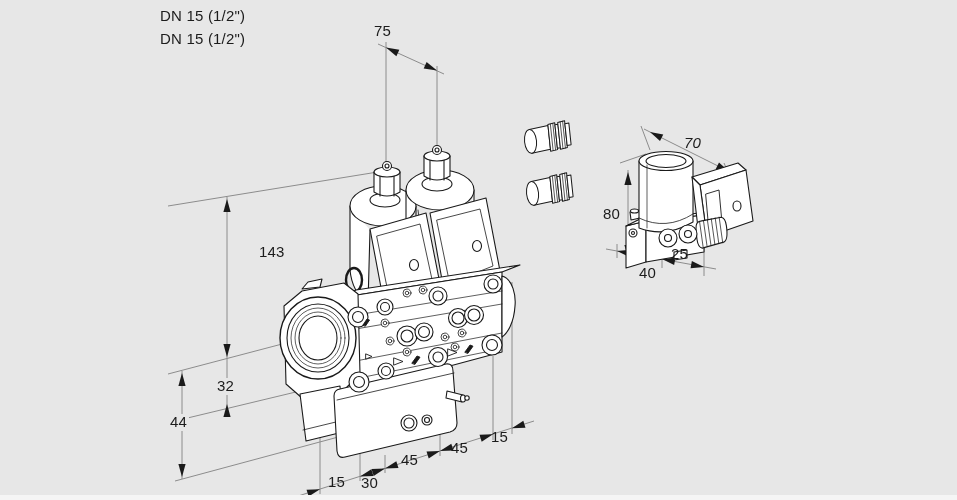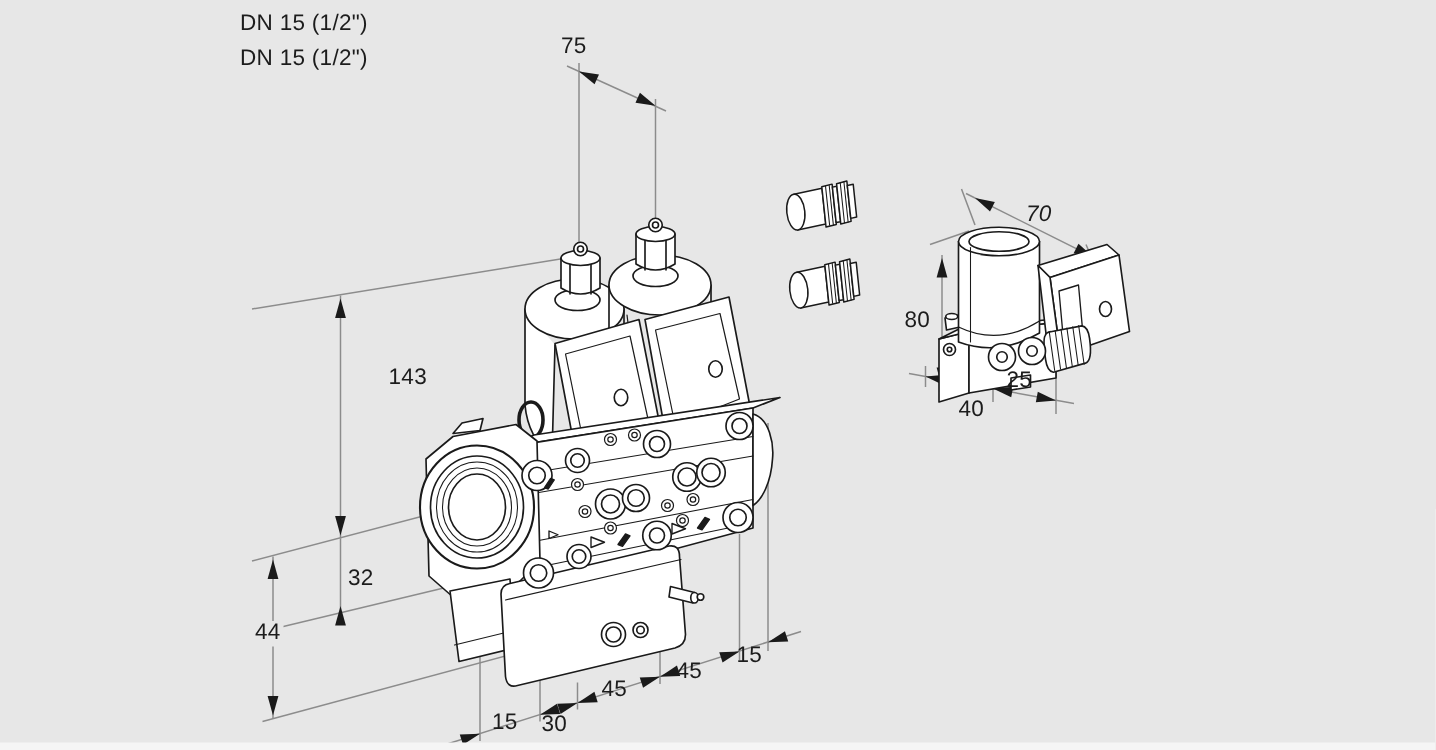--- a/index.html
+++ b/index.html
@@ -307,21 +307,21 @@
           <circle cx="688" cy="234" r="3.5"></circle>
       </g>
     </g>
   </svg>
 
   <div class="lbl" style="left:160px;top:8px;">DN 15 (1/2")</div>
   <div class="lbl" style="left:160px;top:31px;">DN 15 (1/2")</div>
 
   <div class="lbl" style="left:374px;top:23px;">75</div>
   <div class="lbl bg" style="left:212px;top:244px;margin-left:45px;">143</div>
-  <div class="lbl bg" style="left:215px;top:378px;margin-left:15px;">32</div>
+  <div class="lbl bg" style="left:215px;top:378px;">32</div>
   <div class="lbl bg" style="left:168px;top:414px;">44</div>
   <div class="lbl" style="left:328px;top:474px;">15</div>
   <div class="lbl" style="left:361px;top:450px;margin-top:25px;">30</div>
   <div class="lbl" style="left:401px;top:452px;">45</div>
   <div class="lbl" style="left:451px;top:440px;">45</div>
   <div class="lbl" style="left:491px;top:429px;">15</div>
 
   <div class="lbl" style="left:684px;top:135px;font-style:italic;">70</div>
   <div class="lbl bg" style="left:601px;top:206px;">80</div>
   <div class="lbl" style="left:639px;top:249px;margin-top:16px;">40</div>

